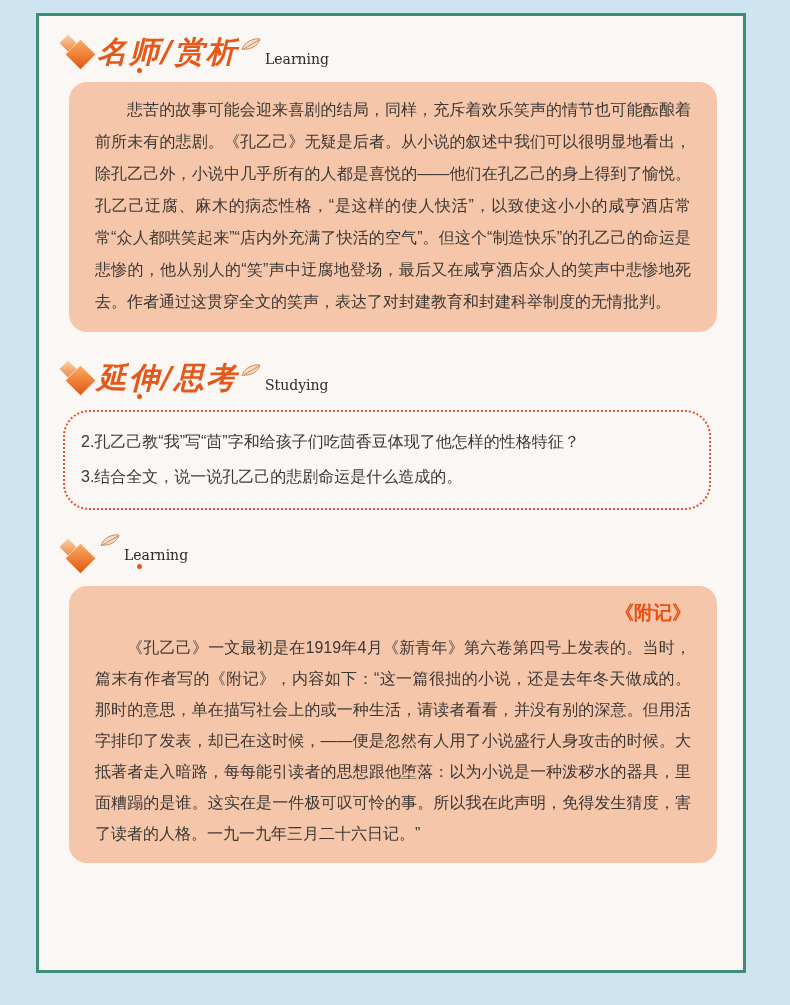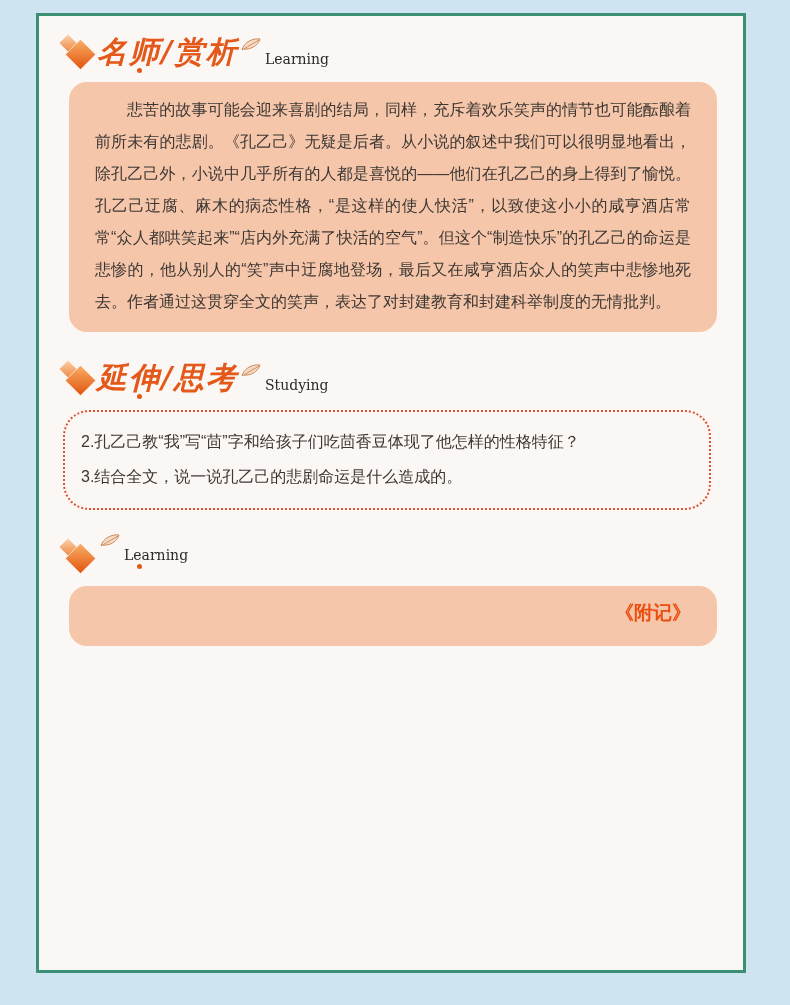--- a/index.html
+++ b/index.html
@@ -144,15 +144,16 @@
           <path d="M2 13 C4 5, 13 1, 20 2 C18 9, 10 13, 3 12 Z" fill="#f6dcc6" stroke="#cf8a5a" stroke-width="1"></path>
           <path d="M4 12 C8 9, 14 6, 19 3" stroke="#cf8a5a" stroke-width="1" fill="none"></path>
         </svg>
       </span>
       <span class="en-title">Learning</span>
     </span>
   </div>
 
   <div class="salmon-box appendix-box">
     <h3 class="appendix-title">《附记》</h3>
+    <p class="indent">《孔乙己》一文最初是在1919年4月《新青年》第六卷第四号上发表的。当时，篇末有作者写的《附记》，内容如下：“这一篇很拙的小说，还是去年冬天做成的。那时的意思，单在描写社会上的或一种生活，请读者看看，并没有别的深意。但用活字排印了发表，却已在这时候，——便是忽然有人用了小说盛行人身攻击的时候。大抵著者走入暗路，每每能引读者的思想跟他堕落：以为小说是一种泼秽水的器具，里面糟蹋的是谁。这实在是一件极可叹可怜的事。所以我在此声明，免得发生猜度，害了读者的人格。一九一九年三月二十六日记。”</p>
   </div>
 
 </div>
 
 </body></html>

